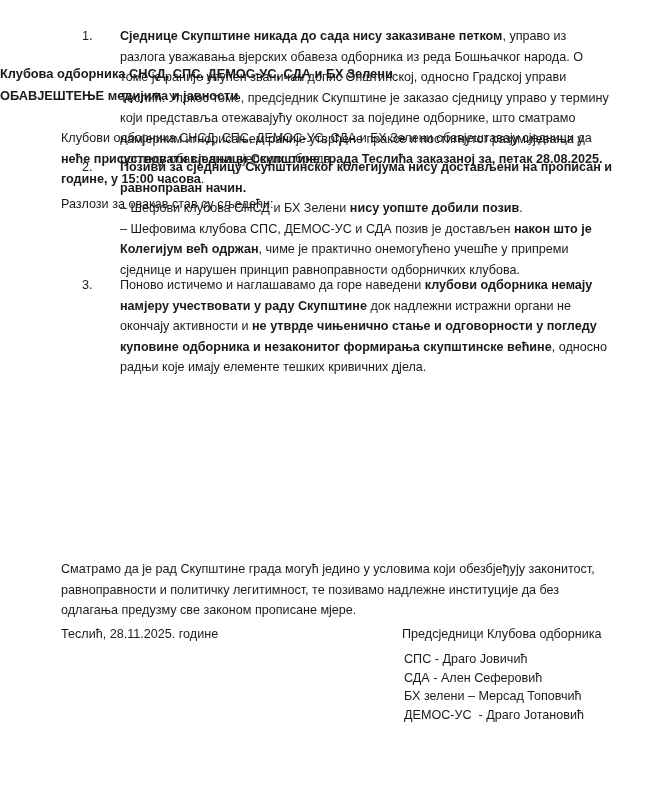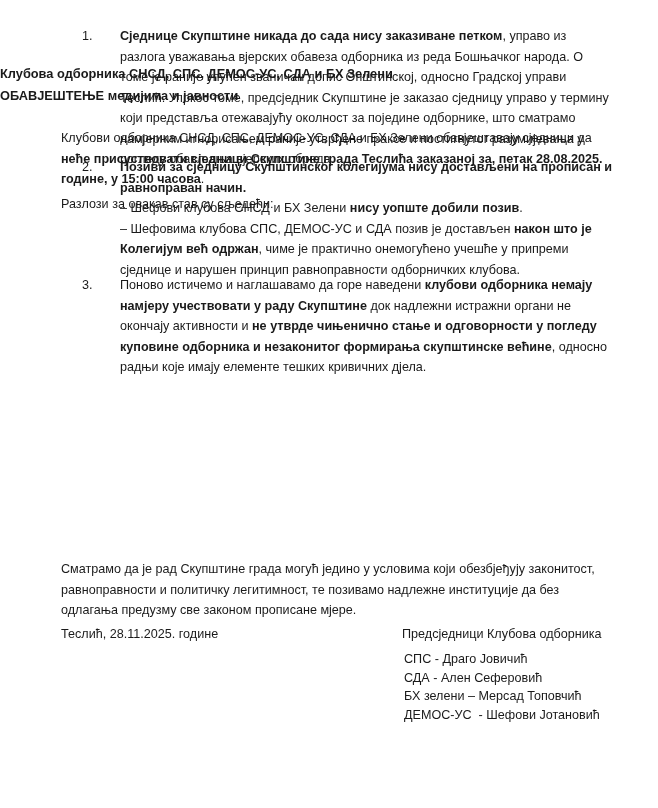--- a/index.html
+++ b/index.html
@@ -64,16 +64,16 @@
 
   <div class="para closing">Сматрамо да је рад Скупштине града могућ једино у условима који обезбјеђују законитост, равноправности и политичку легитимност, те позивамо надлежне институције да без одлагања предузму све законом прописане мјере.</div>
 
   <div class="place">Теслић, 28.11.2025. године</div>
   <div class="sigtitle">Предсједници Клубова одборника</div>
 
   <div class="sigs">
     <div>СПС - Драго Јовичић</div>
     <div>СДА - Ален Сеферовић</div>
     <div>БХ зелени – Мерсад Топовчић</div>
-    <div>ДЕМОС-УС  - Шефови Јотановић</div>
+    <div>ДЕМОС-УС  - Драго Јотановић</div>
   </div>
 
 </div>
 
 </body></html>

